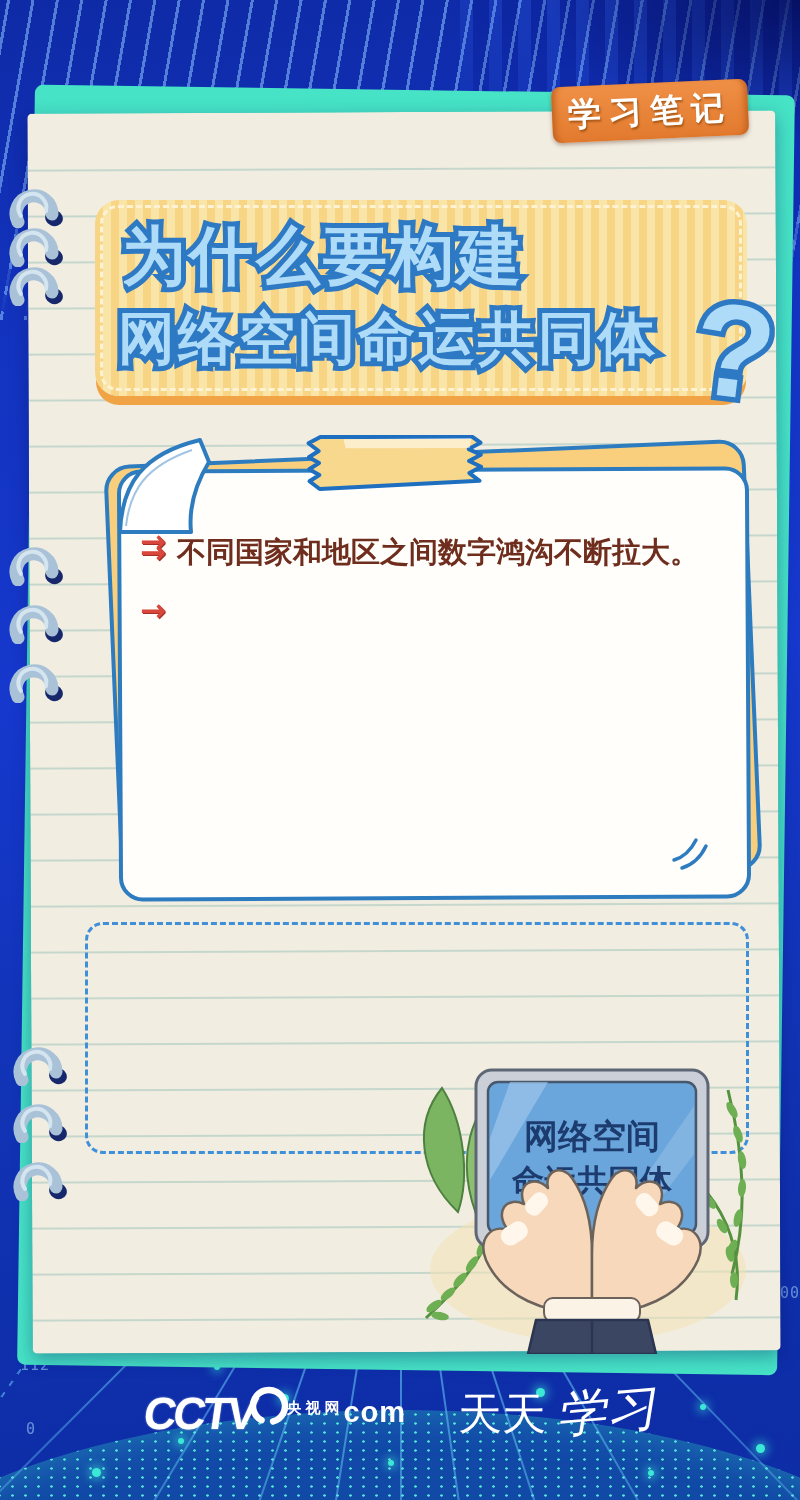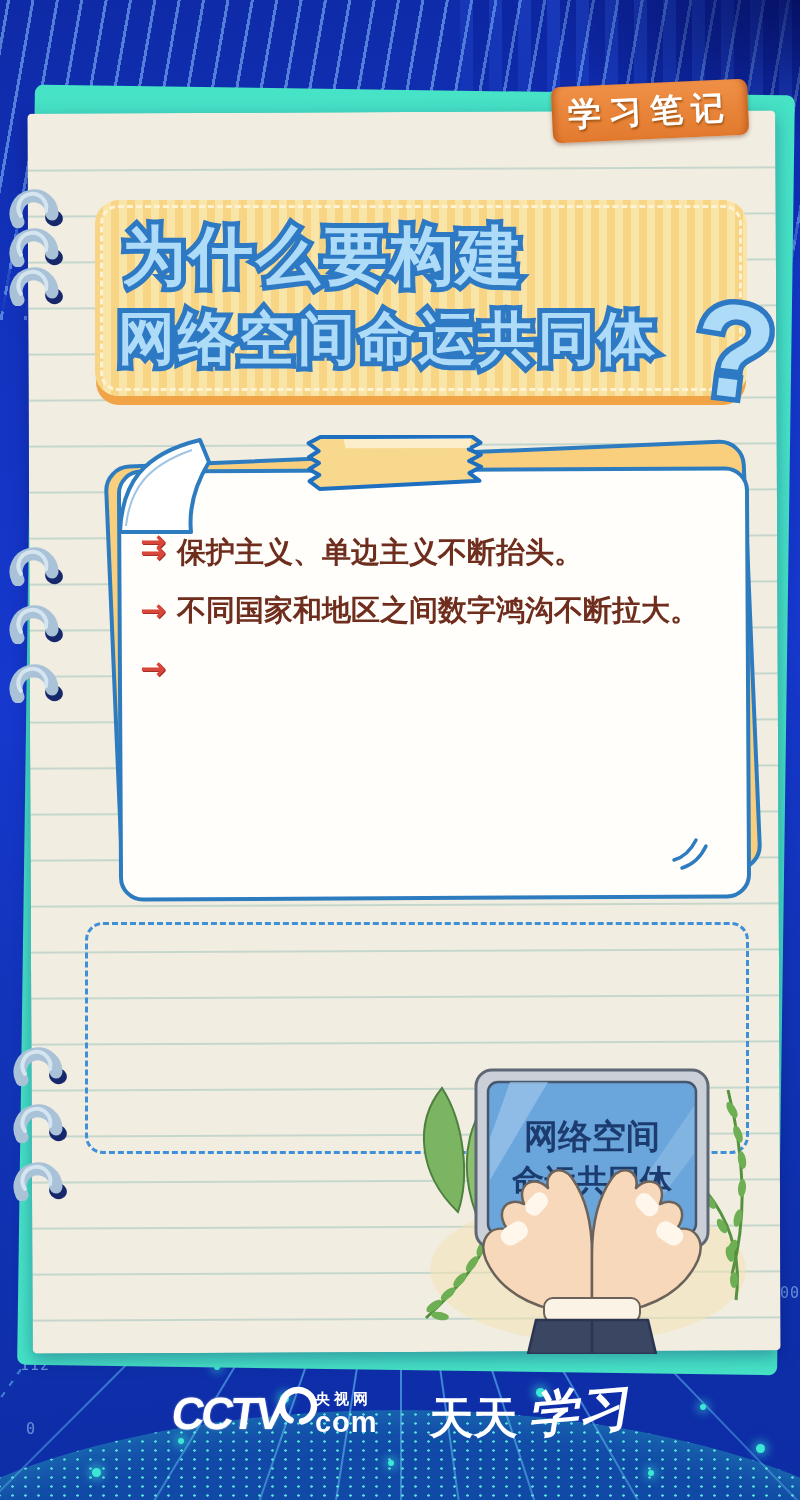--- a/index.html
+++ b/index.html
@@ -78,24 +78,24 @@
     font-size:30px;line-height:47px;text-indent:2em;font-family:"Liberation Serif",serif;}
   
   .illus{position:absolute;left:396px;top:1062px;width:394px;height:292px;}
   
   .footer-logos{position:absolute;left:0;top:1378px;width:800px;height:72px;display:flex;
     align-items:center;justify-content:center;gap:26px;color:#fff;}
   .cctv-logo{display:flex;align-items:center;}
   .cctv-word{font-size:45px;font-weight:800;letter-spacing:-3px;transform:skewX(-8deg);
     text-shadow:0 0 2px rgba(255,255,255,.6);}
   .cctv-ring{margin-left:-8px;margin-top:-14px;}
-  .cctv-col{margin-left:-6px;display:flex;flex-direction:column;align-items:flex-start;}
+  .cctv-col{margin-left:-6px;display:flex;flex-direction:row;align-items:flex-start;}
   .cctv-cn{font-size:15px;letter-spacing:4px;font-weight:700;}
   .cctv-com{font-size:29px;font-weight:700;margin-top:-3px;letter-spacing:1px;}
-  .brand{font-family:"Liberation Serif",serif;font-weight:700;font-size:44px;display:flex;align-items:flex-end;margin-left:26px;}
+  .brand{font-family:"Liberation Serif",serif;font-weight:400;font-size:44px;display:flex;align-items:center;margin-left:26px;}
   .brand .b2{display:inline-block;font-style:italic;font-size:50px;margin-left:10px;
     transform:rotate(-5deg) translateY(-3px);}
 </style>
 </head>
 <body>
 
 <div id="stage">
 
   <div class="bg-dashes"></div>
   <div class="bg-streaks"></div>
@@ -218,21 +218,20 @@
         <path d="M14,40 Q30,35 38,18"></path>
     </svg>
   </div>
 
   <div class="bullets">
     <div class="bullet" style="margin-bottom:11px;">
       <span class="arr">→</span>
     </div>
     <div class="bullet" style="margin-bottom:11px;">
       <span class="arr">→</span>
-      <span>保护主义、单边主义不断抬头。</span>
     </div>
     <div class="bullet" style="margin-bottom:11px;">
       <span class="arr">→</span>
       <span>不同国家和地区之间数字鸿沟不断拉大。</span>
     </div>
     <div class="bullet">
       <span class="arr">→</span>
     </div>
   </div>
 

